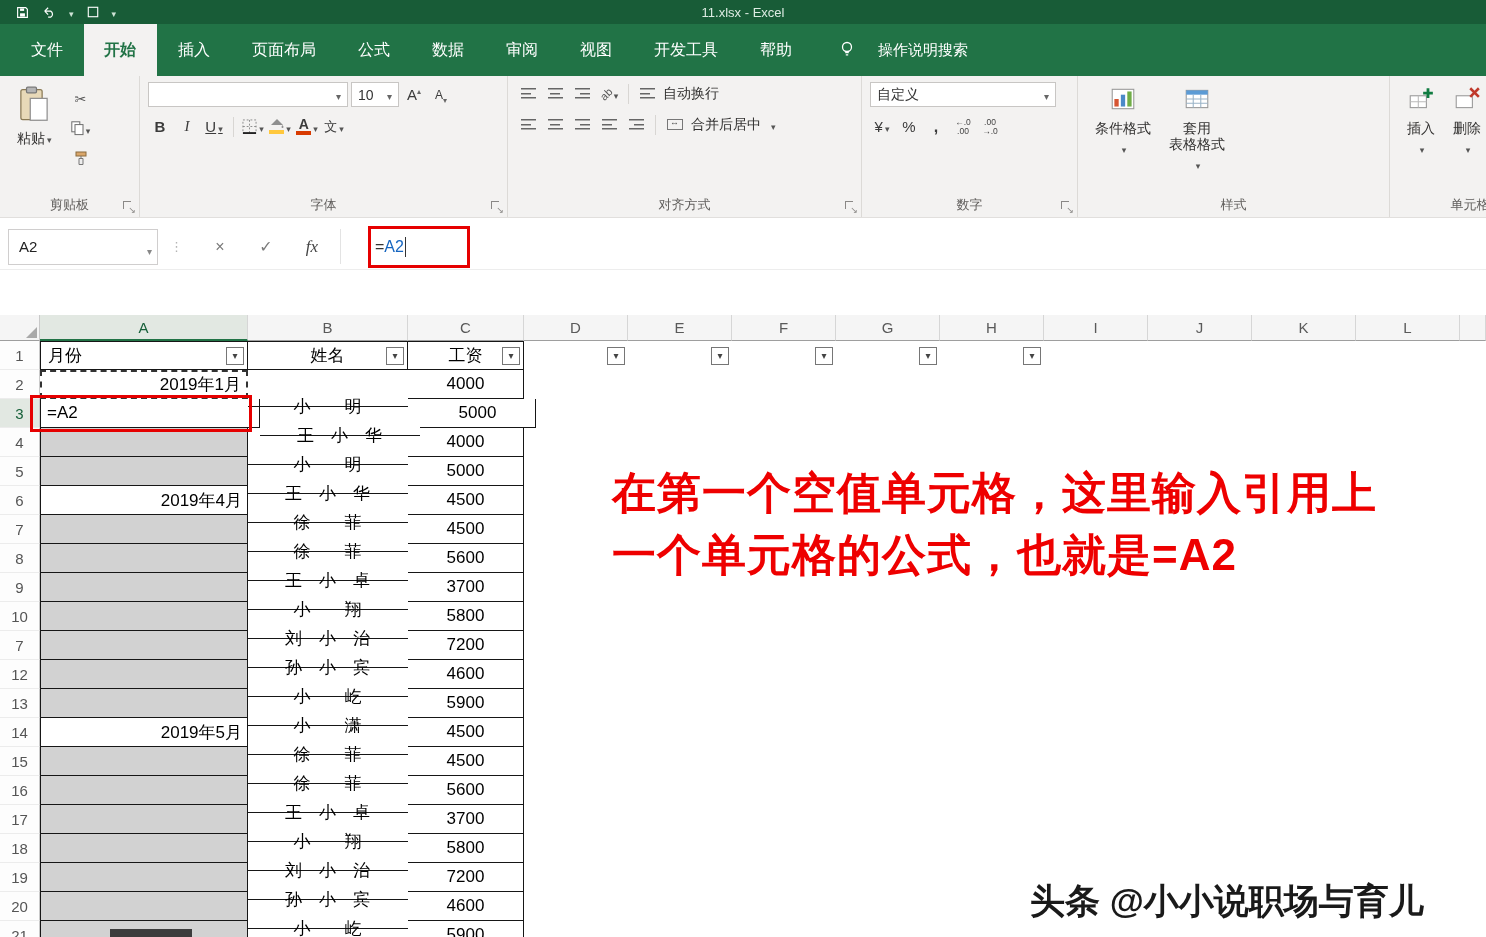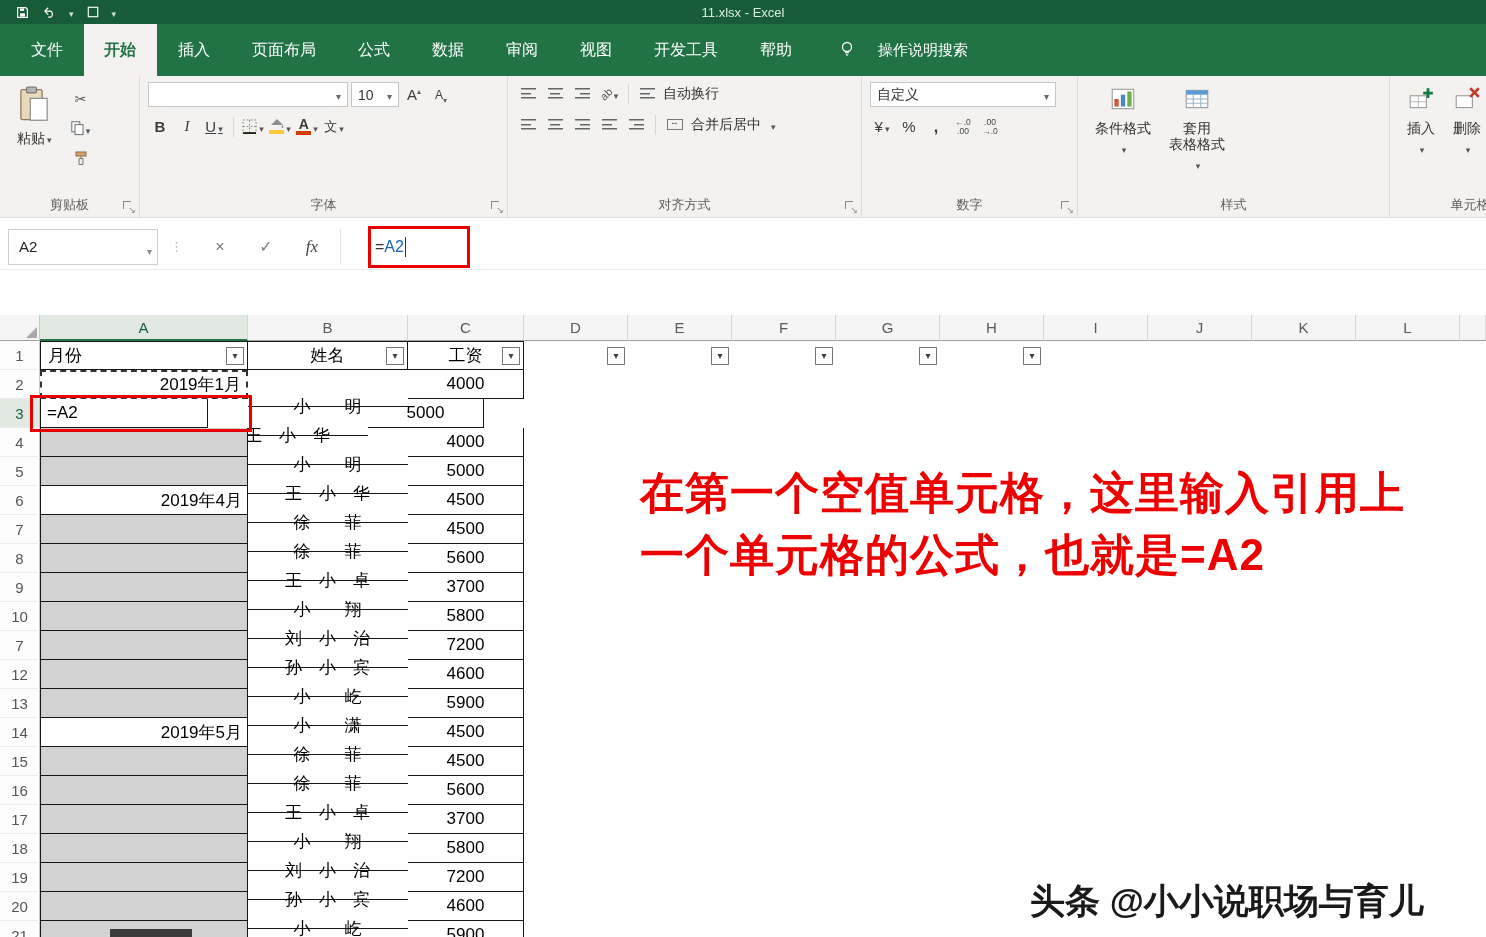--- a/index.html
+++ b/index.html
@@ -112,21 +112,21 @@
   .b-cell { justify-content:center;margin-top:36px; }
   .c-cell { justify-content:center; }
   .fcell { position:relative; }
   .hcell { position:relative; }
   .filterbtn { position:absolute; right:3px; top:50%; transform:translateY(-50%); width:18px; height:18px;
     background:#fff; border:1px solid #767676; display:flex; align-items:center; justify-content:center; }
   .filterbtn::before { content:"▾"; font-size:10px; color:#444; }
 
   
   .cell-redbox { position:absolute; left:30px; top:395px; width:222px; height:37px; border:3px solid #e60000; z-index:6; }
-  .annotation { position:absolute; left:640px; top:462px; font-size:44px; line-height:62px;
+  .annotation { position:absolute; left:612px; top:462px; font-size:44px; line-height:62px;
     font-weight:700; color:#ee0000; letter-spacing:1px; z-index:5; }
   .watermark { position:absolute; left:1030px; top:878px; font-size:35px; font-weight:700; color:#1a1a1a; z-index:5; }
   .sheettab-partial { position:absolute; left:110px; top:929px; width:82px; height:8px; background:#3c3c3c; z-index:5; }
 </style>
 </head>
 <body>
 
 <div class="titlebar">
   <div class="qat">
     <span class="ticon">
@@ -485,21 +485,21 @@
         </div>
       </div>
       <div class="grow">
         <div class="rownum">2</div>
         <div class="tcell a-cell month marquee" style="width: 208px;">2019年1月</div>
         <div class="tcell b-cell" style="width: 160px;">小　　明</div>
         <div class="tcell c-cell" style="width: 116px;">4000</div>
       </div>
       <div class="grow">
         <div class="rownum sel">3</div>
-        <div class="tcell a-cell formula" style="width: 168px;">=A2</div>
+        <div class="tcell a-cell formula" style="width: 220px;">=A2</div>
         <div class="tcell b-cell" style="width: 160px;">王　小　华</div>
         <div class="tcell c-cell" style="width: 116px;">5000</div>
       </div>
       <div class="grow">
         <div class="rownum">4</div>
         <div class="tcell a-cell gray" style="width: 208px;"></div>
         <div class="tcell b-cell" style="width: 160px;">小　　明</div>
         <div class="tcell c-cell" style="width: 116px;">4000</div>
       </div>
       <div class="grow">

